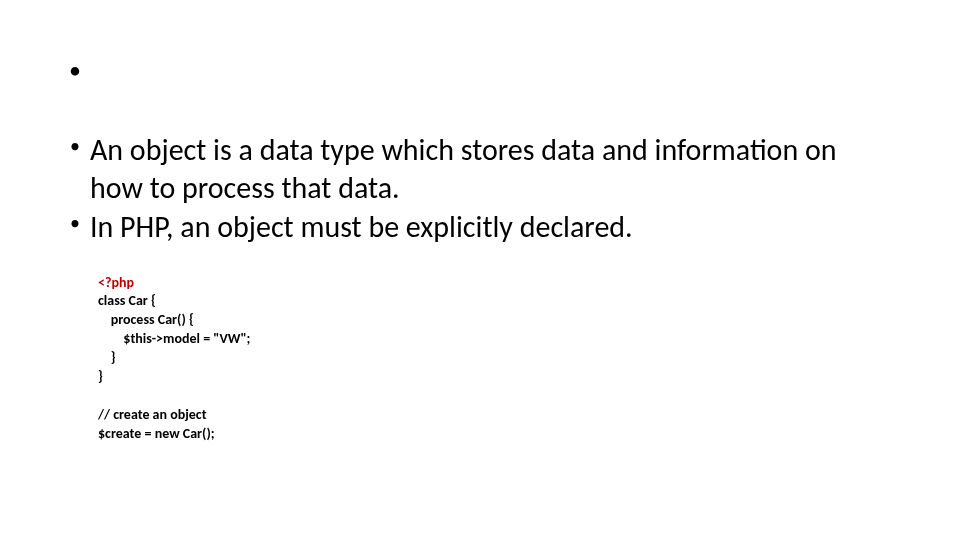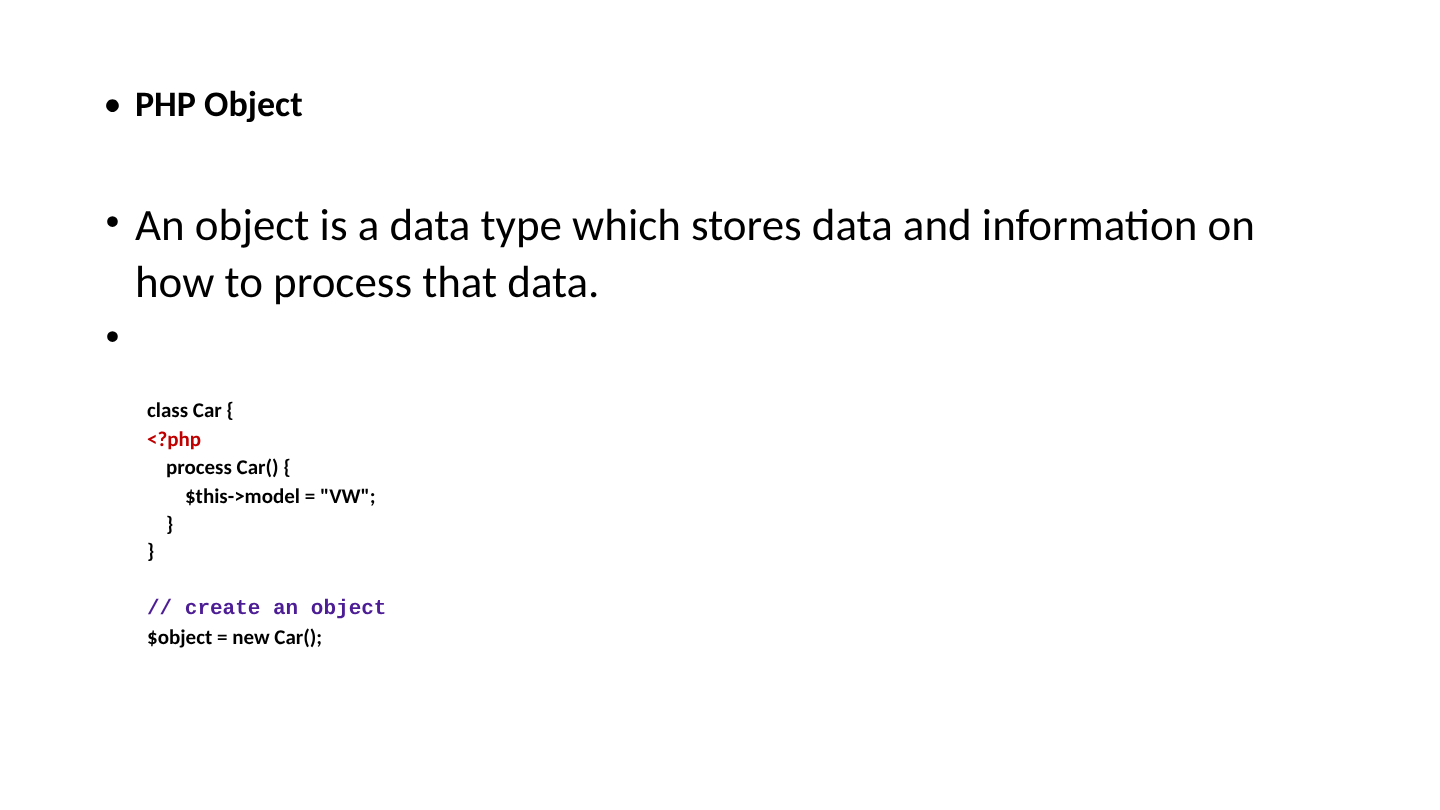--- a/index.html
+++ b/index.html
@@ -47,51 +47,51 @@
     margin-top: 28px;
     margin-left: 28px;
     font-size: 14px;
     line-height: 1.35;
     font-weight: bold;
   }
   .code-line {
     white-space: pre;
   }
   .red { color: #c00000; }
-  .green { color: #4c1d95; font-family: Liberation Mono, monospace; }
+  .green { color: #000000; }
   .blk { color: #000000; }
 </style>
 </head>
 <body>
 
 <div class="slide">
 
   <div class="bullet title-row">
     <span class="dot">•</span>
-    <span>PHP Object</span>
   </div>
 
   <div class="indent-body">
 
     <div class="bullet body-block">
       <span class="dot body-text">•</span>
       <span class="body-text">An object is a data type which stores data and information on how to process that data.</span>
     </div>
 
     <div class="bullet body-block">
       <span class="dot body-text">•</span>
+      <span class="body-text">In PHP, an object must be explicitly declared.</span>
     </div>
 
     <div class="code-block">
+      <div class="code-line red">&lt;?php</div>
       <div class="code-line blk">class Car {</div>
-      <div class="code-line red">&lt;?php</div>
       <div class="code-line blk">    process Car() {</div>
       <div class="code-line blk">        $this-&gt;model = "VW";</div>
       <div class="code-line blk">    }</div>
       <div class="code-line blk">}</div>
       <div class="code-line">&nbsp;</div>
       <div class="code-line green">// create an object</div>
-      <div class="code-line blk">$object = new Car();</div>
+      <div class="code-line blk">$create = new Car();</div>
     </div>
 
   </div>
 
 </div>
 
 </body></html>

